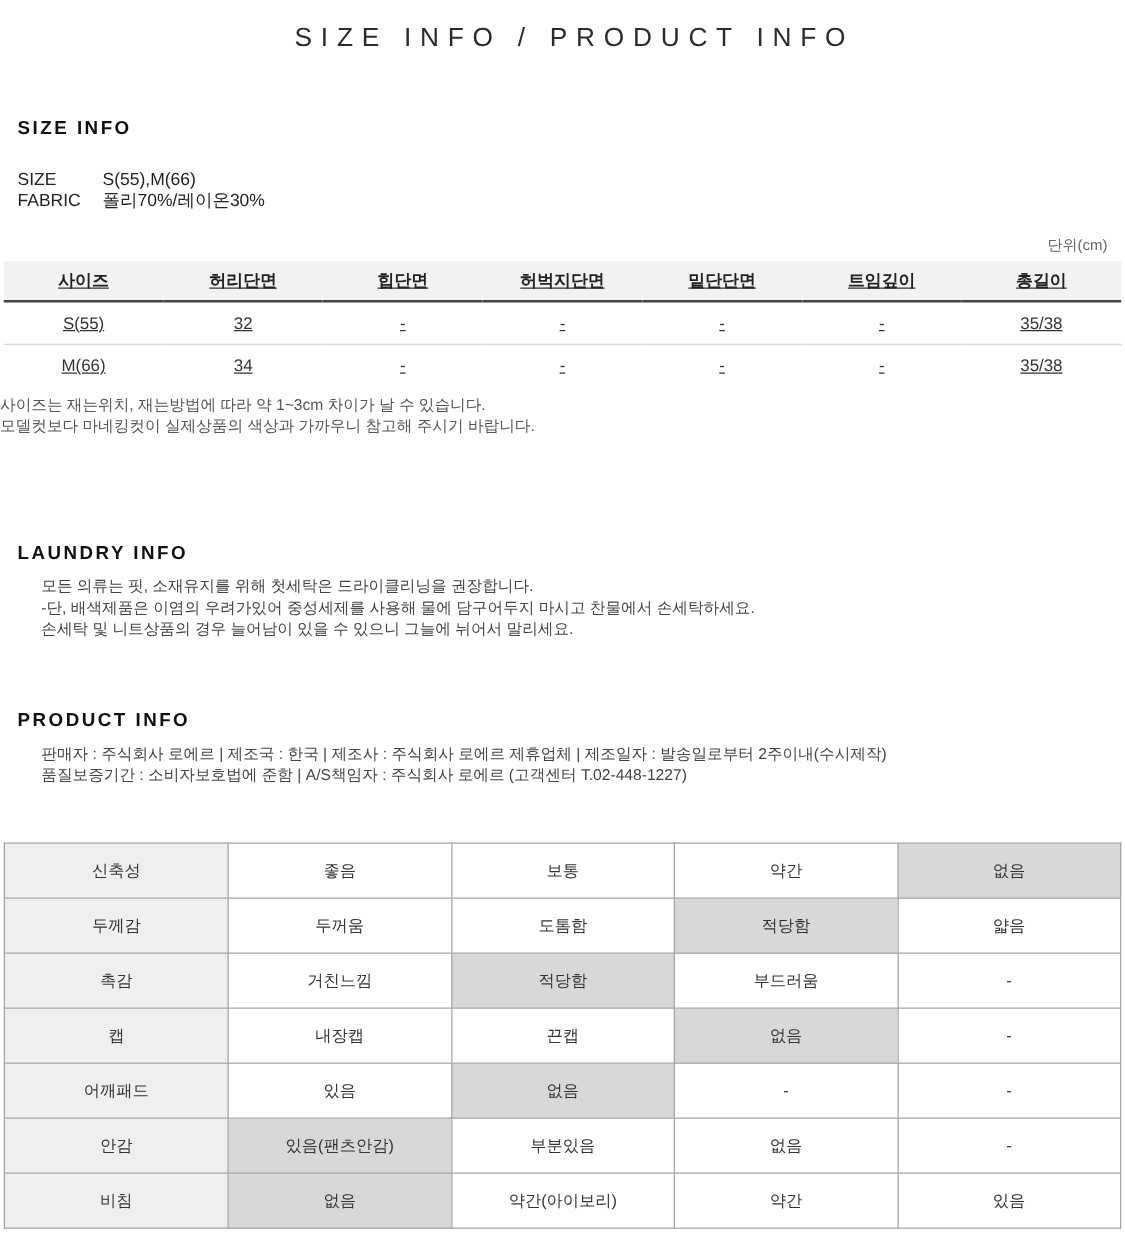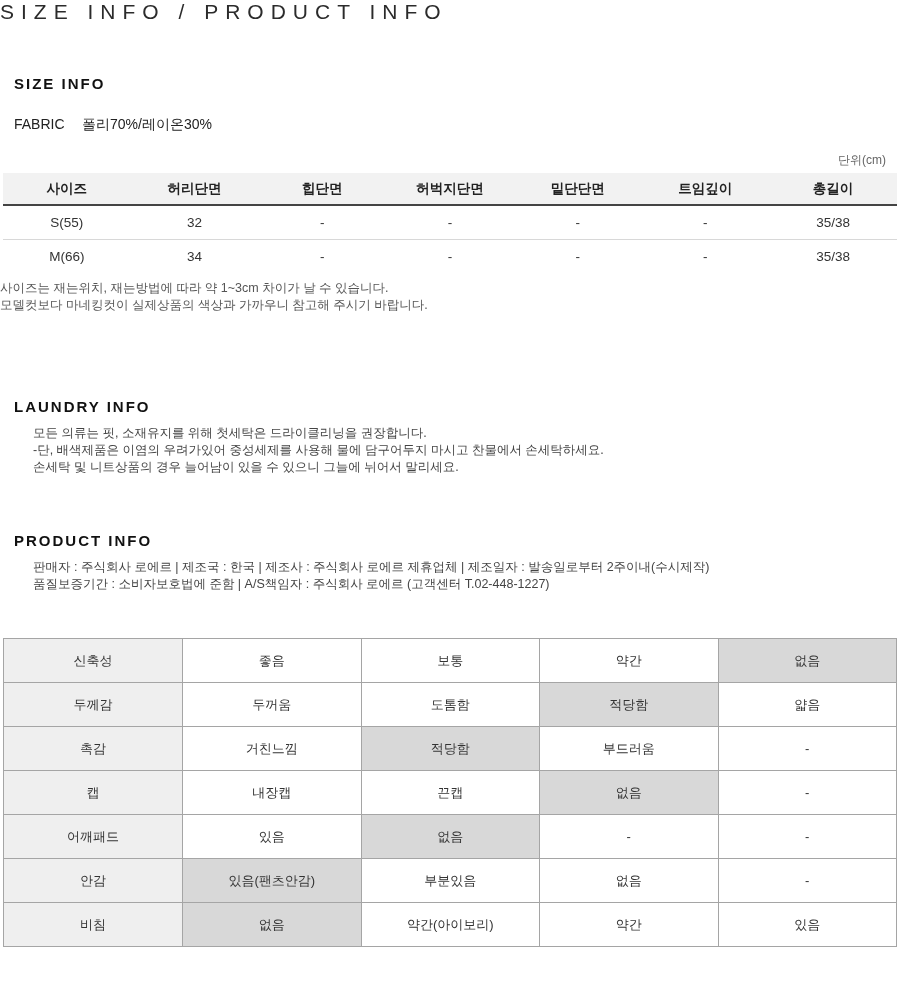--- a/index.html
+++ b/index.html
@@ -4,26 +4,28 @@
 <style>
   html, body { margin:0; padding:0; }
   body {
     width:900px; height:1000px;
     background:#ffffff;
     font-family:"Liberation Sans","DejaVu Sans",sans-serif;
     color:#333;
     overflow:hidden;
   }
   .main-title {
-    text-align:left;
+    text-align:center;
+    padding-top:19px;
     font-size:21px;
     letter-spacing:7px;
     font-weight:400;
     color:#2b2b2b;
     white-space:nowrap;
+    margin-left:19px;
   }
   .section-heading {
     font-weight:bold;
     font-size:15px;
     letter-spacing:2px;
     color:#111;
     padding-left:14px;
   }
   #size-heading { margin-top:51px; }
 
@@ -44,20 +46,21 @@
     color:#666;
     margin-top:19px;
   }
 
   table.size-table {
     width:894px;
     margin:4px 3px 0 3px;
     border-collapse:collapse;
     font-size:13.5px;
     table-layout:fixed;
+    text-decoration:underline;
   }
   .size-table th {
     background:#f2f2f2;
     font-weight:bold;
     color:#222;
     height:29px;
     border-bottom:2px solid #444;
   }
   .size-table td {
     height:31px;
@@ -106,20 +109,24 @@
 </style>
 </head>
 <body>
 
 <div class="main-title">SIZE INFO / PRODUCT INFO</div>
 
 <div class="section-heading" id="size-heading">SIZE INFO</div>
 
 <div class="spec-list">
   <div class="spec-row">
+    <span class="spec-label">SIZE</span>
+    <span class="spec-value">S(55),M(66)</span>
+  </div>
+  <div class="spec-row">
     <span class="spec-label">FABRIC</span>
     <span class="spec-value">폴리70%/레이온30%</span>
   </div>
 </div>
 
 <div class="unit-note">단위(cm)</div>
 
 <table class="size-table">
   <thead>
     <tr>

